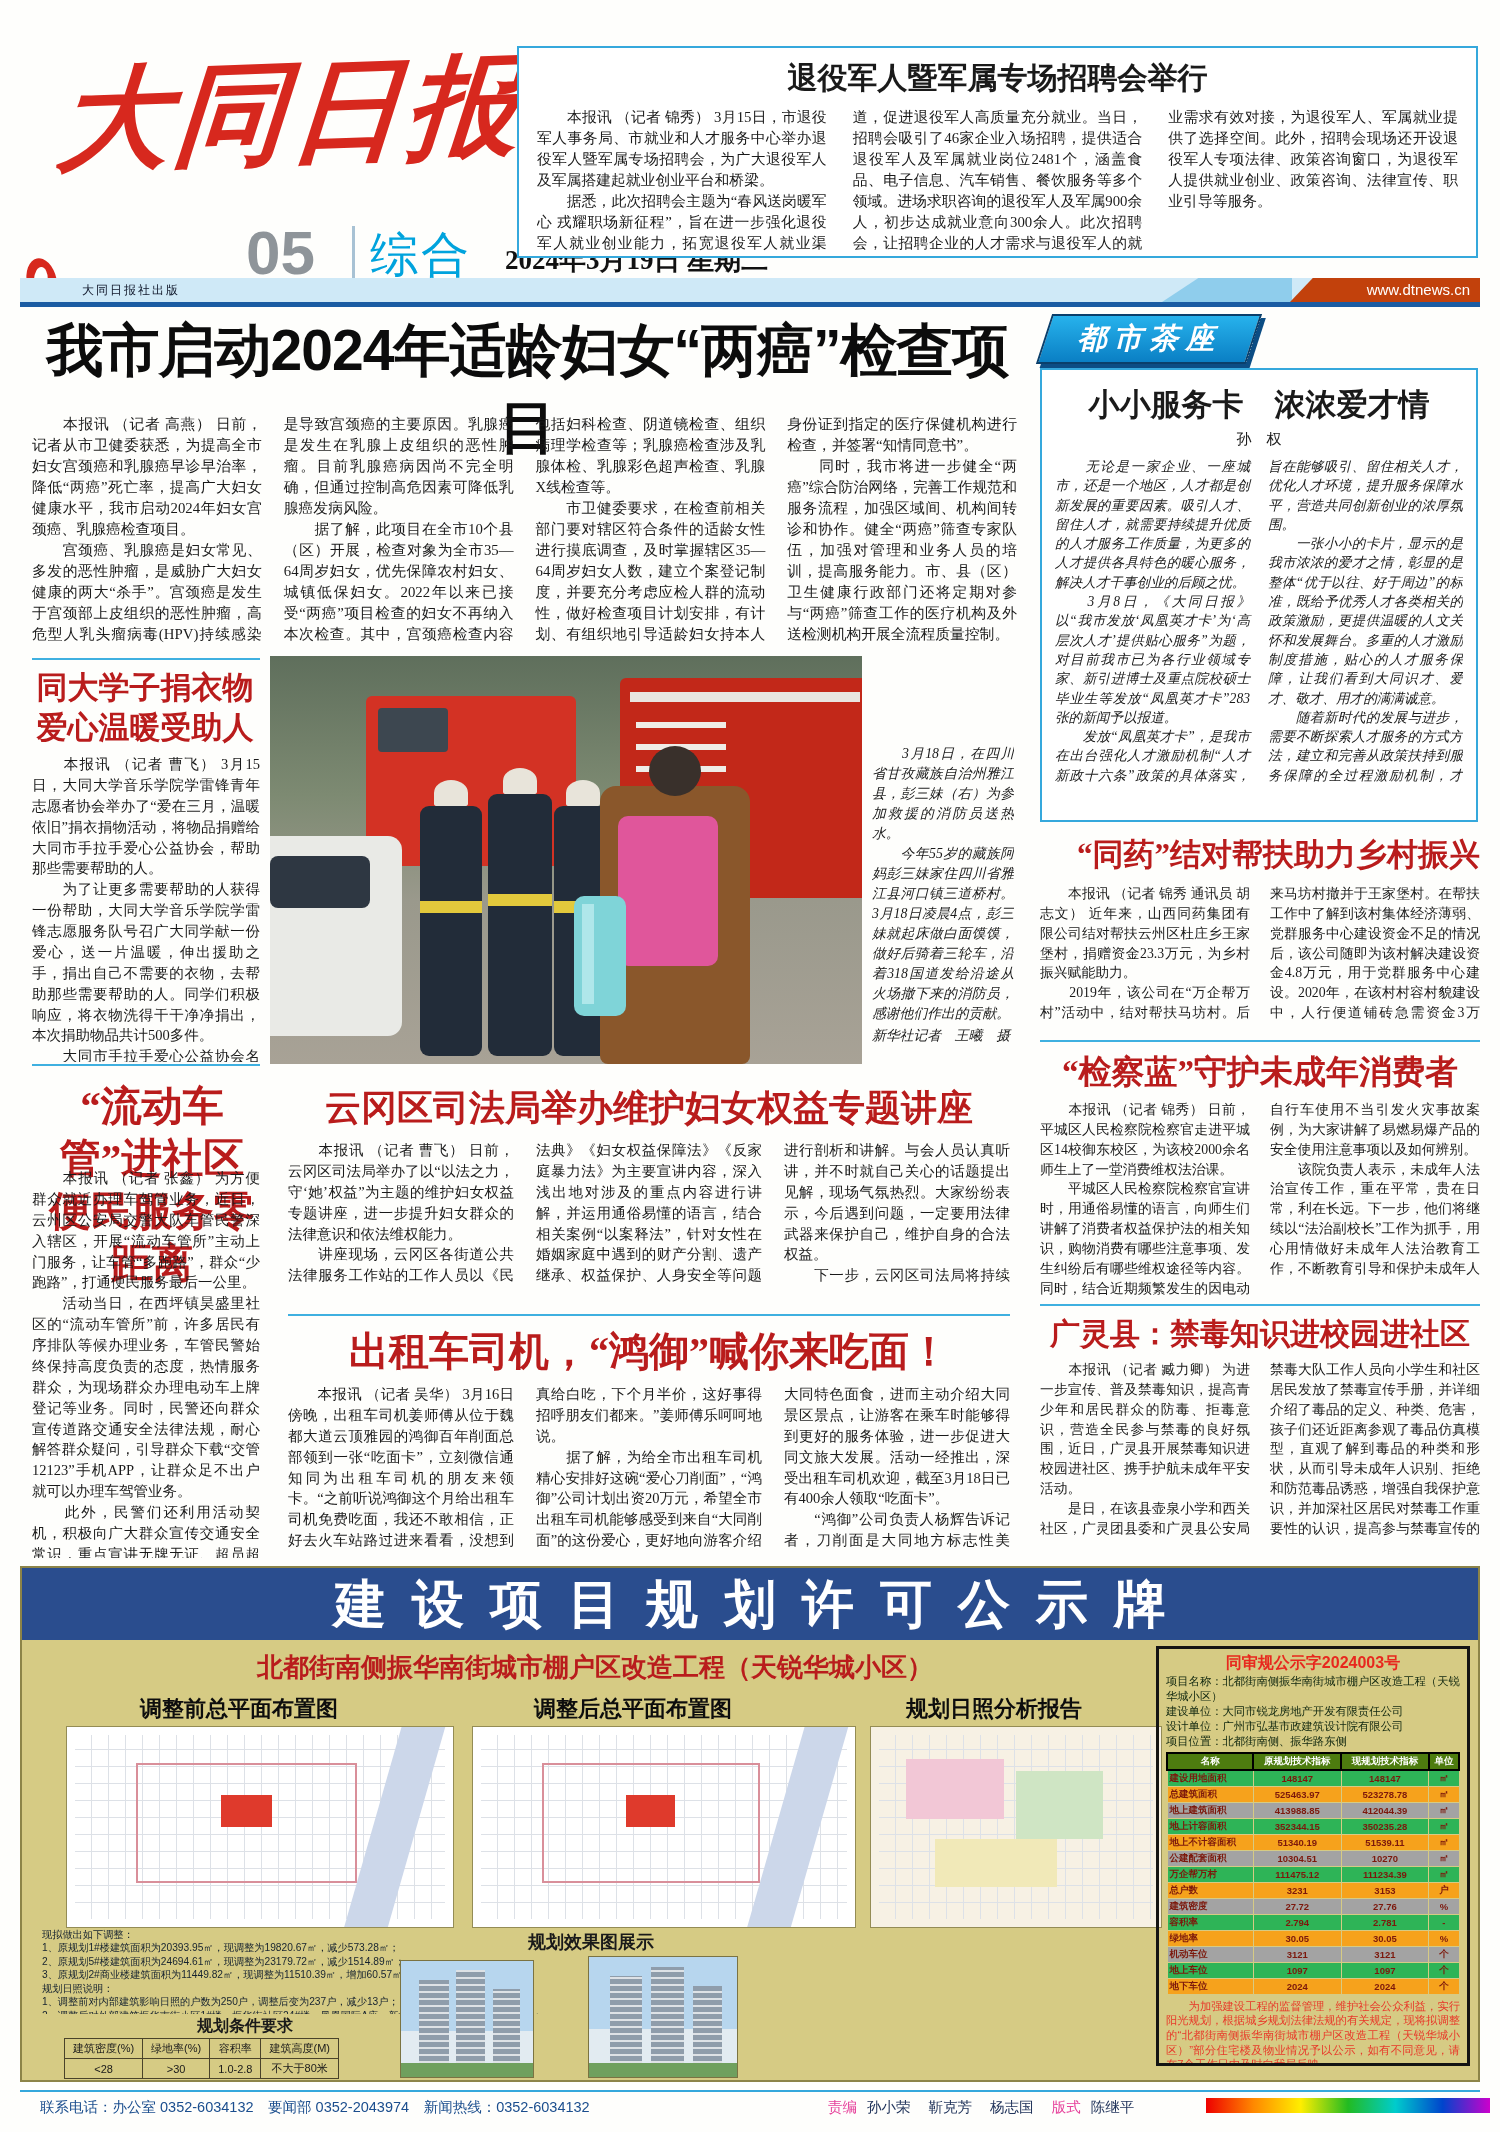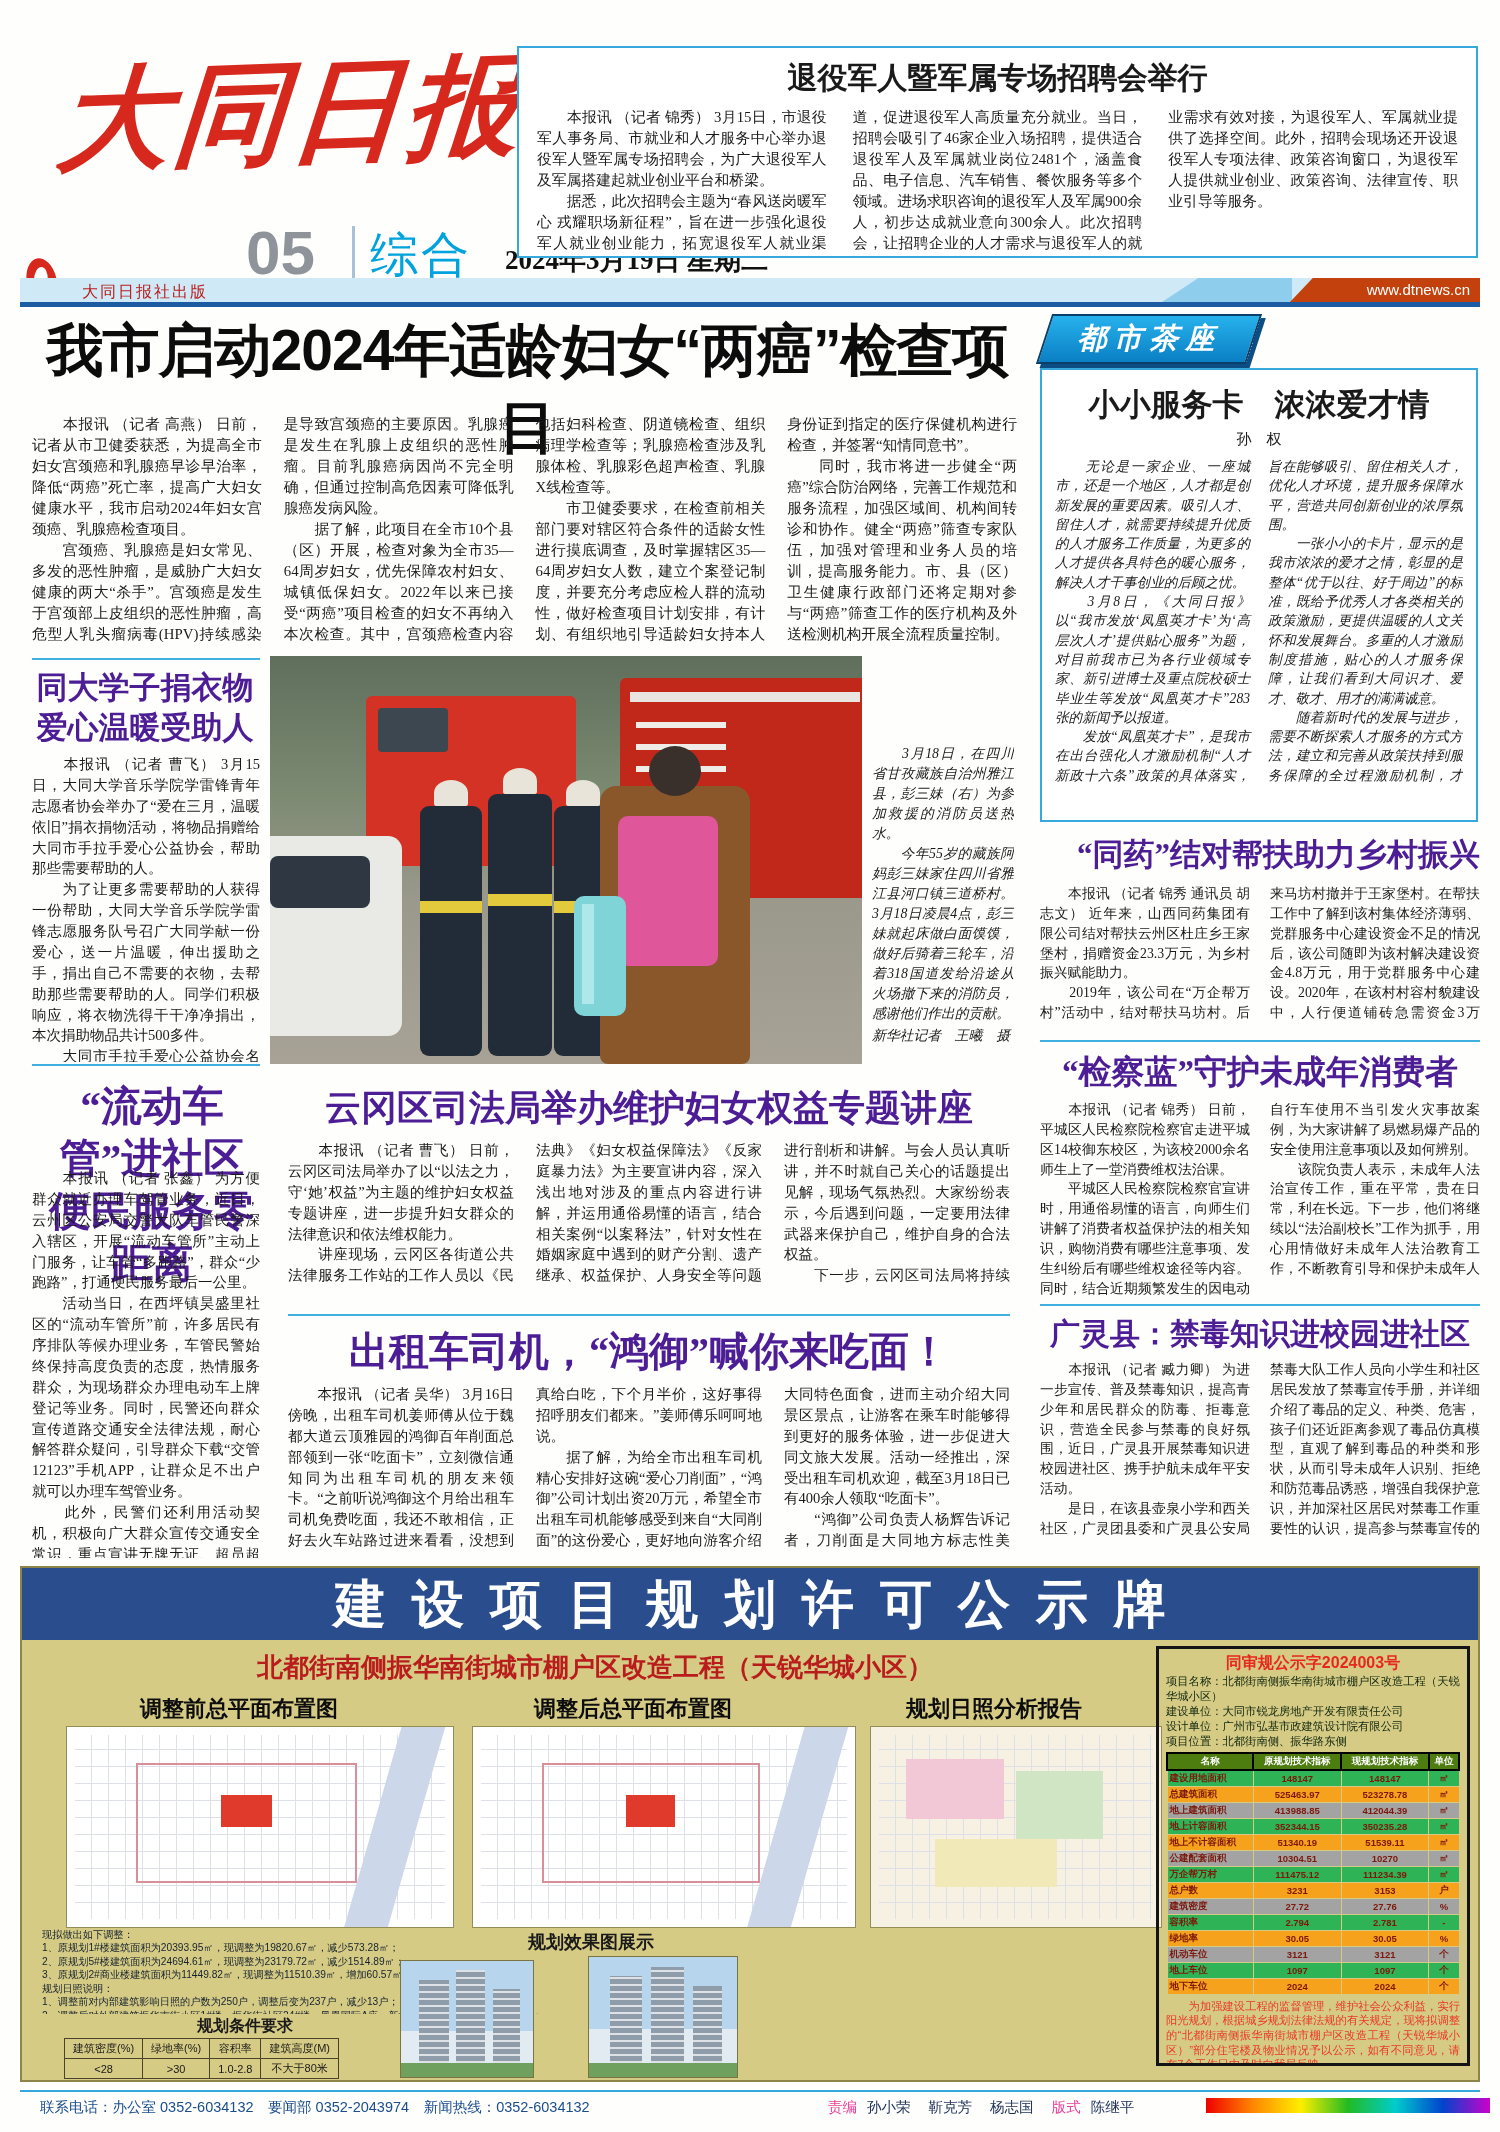--- a/index.html
+++ b/index.html
@@ -18,21 +18,21 @@
   .page-num{left:246px;top:218px;font-weight:700;font-size:62px;color:#8e9499;line-height:70px;}
   .vbar{left:352px;top:226px;width:3px;height:58px;background:#a8c2d4;}
   .section{left:370px;top:224px;font-size:48px;color:#00a3dd;letter-spacing:3px;line-height:62px;}
   .date{left:505px;top:242px;font-weight:700;font-size:27px;color:#111;}
   .flame{left:26px;top:258px;width:30px;height:40px;background:#d7281e;
          border-radius:50% 50% 50% 50%/60% 60% 40% 40%;transform:rotate(-12deg);}
   .flame:before{content:"";position:absolute;left:8px;top:9px;width:14px;height:22px;background:#fff;
          border-radius:50% 50% 50% 50%/60% 60% 40% 40%;transform:rotate(14deg);}
 
   .top-band{left:20px;top:278px;width:1460px;height:24px;background:#cfe9f7;}
-  .band-pub{position:absolute;left:62px;top:4px;font-size:16px;color:#b91c1c;letter-spacing:2px;}
+  .band-pub{position:absolute;left:62px;top:4px;font-size:12px;color:#0f172a;letter-spacing:2px;}
   .band-mid{position:absolute;right:188px;top:0;width:130px;height:24px;background:#8fcdec;
             clip-path:polygon(28% 0,100% 0,100% 100%,0 100%);}
   .band-right{position:absolute;right:0;top:0;width:190px;height:24px;background:#c2410c;
             clip-path:polygon(12% 0,100% 0,100% 100%,0 100%);color:#fff;font-size:15px;
             text-align:right;line-height:24px;padding-right:10px;box-sizing:border-box;}
   .top-rule{left:20px;top:302px;width:1460px;height:5px;background:#1b5ca3;}
 
   
   .top-box{left:517px;top:46px;width:961px;height:212px;border:2px solid #35a8dc;
            box-sizing:border-box;padding:8px 18px;background:#fff;}
@@ -51,21 +51,21 @@
   .th-badge span{display:block;transform:skewX(18deg);color:#fff;font-style:italic;font-weight:900;
             font-size:29px;letter-spacing:7px;text-align:center;line-height:44px;}
   .th-box{left:1040px;top:368px;width:438px;height:454px;border:2px solid #35a8dc;
           box-sizing:border-box;padding:10px 13px;background:#fff;}
   .th-title{text-align:center;font-weight:900;font-size:31px;margin:4px 0 4px;}
   .th-author{text-align:center;font-size:15px;margin-bottom:8px;}
   .th-body{columns:2;column-gap:18px;font-size:13.6px;line-height:1.42;font-style:italic;height:330px;}
 
   
   .divider{position:absolute;height:2px;background:#3fb0e0;}
-  .a-title{position:absolute;font-weight:900;text-align:center;color:#4c1d95;}
+  .a-title{position:absolute;font-weight:900;text-align:center;color:#b91c1c;}
   .a-body{position:absolute;font-size:14.5px;line-height:1.44;}
 
   .donate-t{left:30px;top:668px;width:230px;font-size:31px;line-height:1.28;}
   .donate-b{left:32px;top:754px;width:228px;height:308px;}
   .dmv-t{left:37px;top:1080px;width:230px;font-size:41px;line-height:1.28;}
   .dmv-b{left:32px;top:1168px;width:228px;height:390px;}
 
   .yg-t{left:288px;top:1084px;width:722px;font-size:36px;}
   .yg-b{left:288px;top:1140px;width:722px;height:166px;columns:3;column-gap:22px;}
   .taxi-t{left:288px;top:1324px;width:722px;font-size:40px;}

